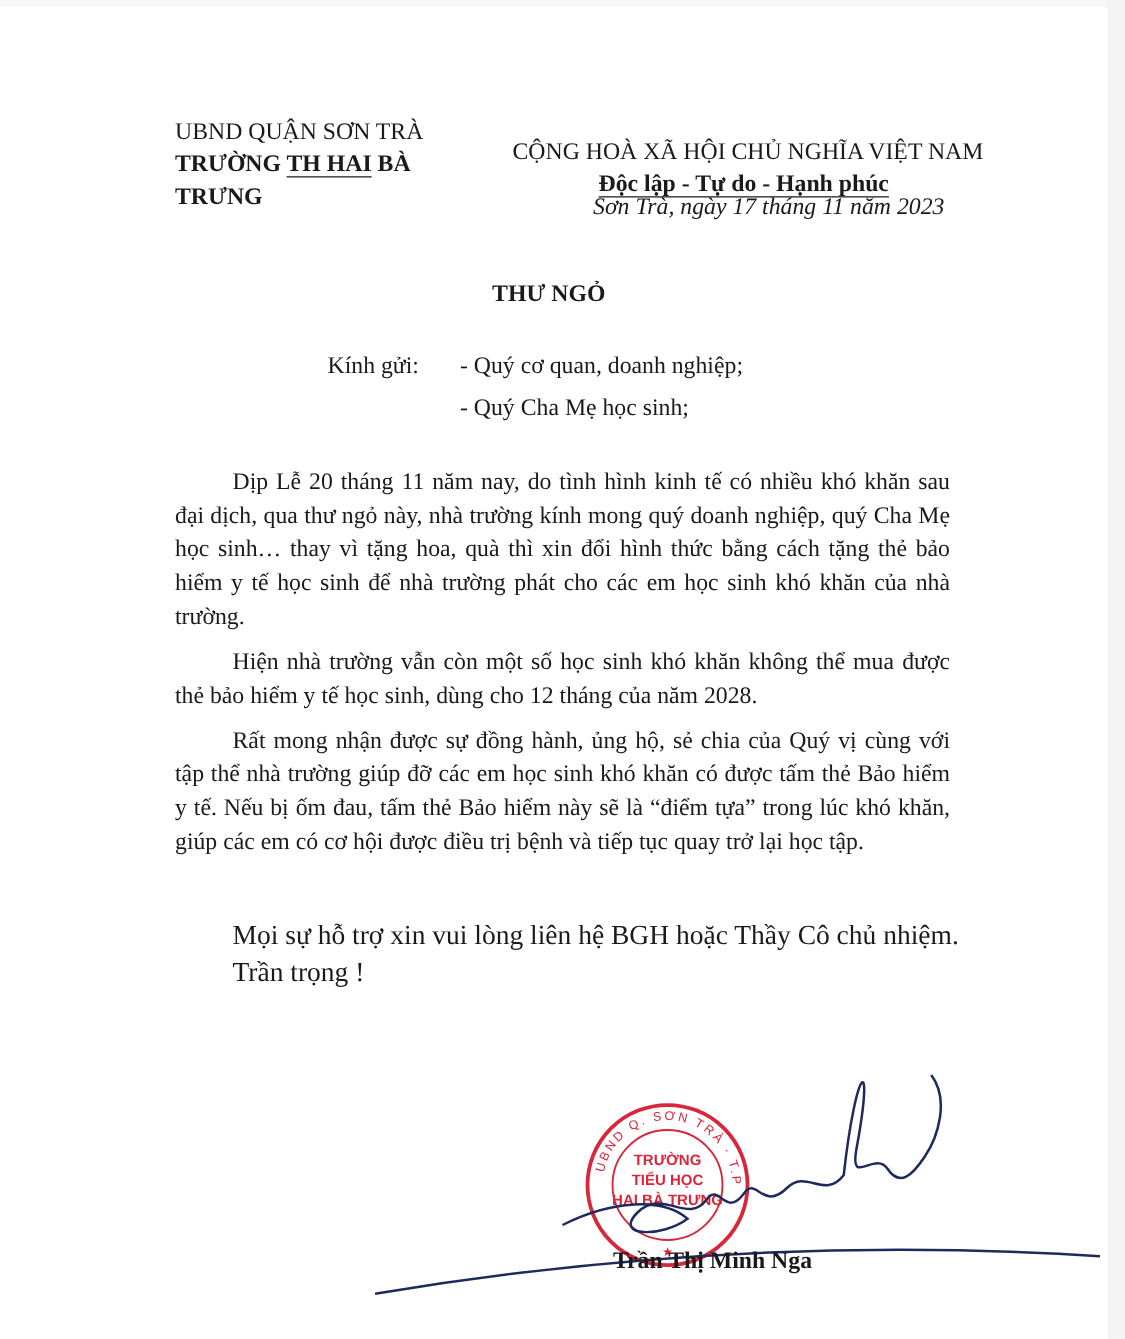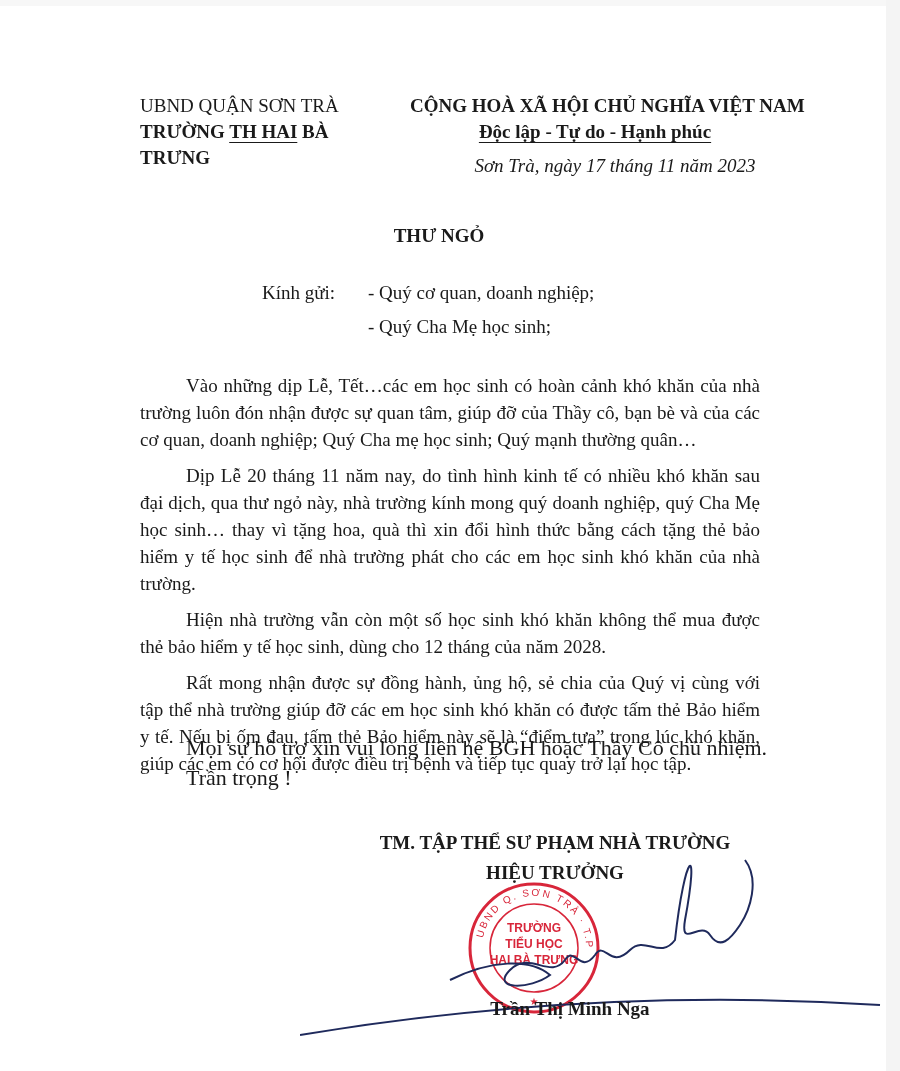--- a/index.html
+++ b/index.html
@@ -13,21 +13,21 @@
   .page { position: absolute; left: 0; top: 0; width: 900px; height: 1071px; }
   .right-strip { position: absolute; right: 0; top: 0; width: 14px; height: 1071px; background: #f4f4f4; }
   .top-strip { position: absolute; left: 0; top: 0; width: 900px; height: 6px; background: #f7f7f7; }
 
   .hdr-left { position: absolute; left: 140px; top: 93px; width: 260px; text-align: left; font-size: 19px; line-height: 26px; }
   .hdr-left .org1 { font-weight: normal; }
   .hdr-left .org2 { font-weight: bold; }
   .hdr-left .org2 .ul { text-decoration: underline; text-underline-offset: 4px; }
 
   .hdr-right { position: absolute; left: 410px; top: 93px; width: 370px; text-align: center; font-size: 19px; line-height: 26px; }
-  .hdr-right .nation { font-weight: bold; white-space: nowrap; }
+  .hdr-right .nation { font-weight: normal; white-space: nowrap; margin-top: 16px; }
   .hdr-right .motto { font-weight: bold; text-decoration: underline; text-underline-offset: 4px; text-align: right; }
   .date { position: absolute; left: 440px; top: 155px; width: 350px; text-align: center; font-style: italic; font-size: 19px; }
 
   .title { position: absolute; left: 0; top: 225px; width: 878px; text-align: center; font-weight: bold; font-size: 19px; }
 
   .recipients { position: absolute; left: 262px; top: 276px; font-size: 19px; line-height: 34px; }
   .recipients .lbl { position: absolute; left: 0; top: 0; width: 100px; }
   .recipients .list { position: absolute; left: 106px; top: 0; width: 400px; }
   .recipients .list div { white-space: nowrap; }
 
@@ -66,35 +66,30 @@
 
   <div class="recipients">
     <div class="lbl">Kính gửi:</div>
     <div class="list">
       <div>- Quý cơ quan, doanh nghiệp;</div>
       <div>- Quý Cha Mẹ học sinh;</div>
     </div>
   </div>
 
   <div class="body-text">
-    <p>Vào những dịp Lễ, Tết…các em học sinh có hoàn cảnh khó khăn của nhà trường luôn đón nhận được sự quan tâm, giúp đỡ của Thầy cô, bạn bè và của các cơ quan, doanh nghiệp; Quý Cha mẹ học sinh; Quý mạnh thường quân…</p>
     <p>Dịp Lễ 20 tháng 11 năm nay, do tình hình kinh tế có nhiều khó khăn sau đại dịch, qua thư ngỏ này, nhà trường kính mong quý doanh nghiệp, quý Cha Mẹ học sinh… thay vì tặng hoa, quà thì xin đổi hình thức bằng cách tặng thẻ bảo hiểm y tế học sinh để nhà trường phát cho các em học sinh khó khăn của nhà trường.</p>
     <p>Hiện nhà trường vẫn còn một số học sinh khó khăn không thể mua được thẻ bảo hiểm y tế học sinh, dùng cho 12 tháng của năm 2028.</p>
     <p>Rất mong nhận được sự đồng hành, ủng hộ, sẻ chia của Quý vị cùng với tập thể nhà trường giúp đỡ các em học sinh khó khăn có được tấm thẻ Bảo hiểm y tế. Nếu bị ốm đau, tấm thẻ Bảo hiểm này sẽ là “điểm tựa” trong lúc khó khăn, giúp các em có cơ hội được điều trị bệnh và tiếp tục quay trở lại học tập.</p>
   </div>
 
   <div class="closing">
     <div>Mọi sự hỗ trợ xin vui lòng liên hệ BGH hoặc Thầy Cô chủ nhiệm.</div>
     <div>Trần trọng !</div>
   </div>
 
-  <div class="sig-title">
-    <div>TM. TẬP THỂ SƯ PHẠM NHÀ TRƯỜNG</div>
-    <div>HIỆU TRƯỞNG</div>
-  </div>
 
   <div class="stamp">
     <svg width="140" height="136" viewBox="0 0 140 136">
       <circle cx="70" cy="68" r="64" fill="none" stroke="#d8263a" stroke-width="3"></circle>
       <circle cx="70" cy="68" r="44" fill="none" stroke="#d8263a" stroke-width="1.5"></circle>
       <path id="ringpath" d="M 18 68 A 52 52 0 1 1 122 68" fill="none"></path>
       <text font-family="Liberation Sans, sans-serif" font-size="10" fill="#d8263a" letter-spacing="2">
         <textPath href="#ringpath" startOffset="6%">UBND Q. SƠN TRÀ · T.P ĐÀ NẴNG</textPath>
       </text>
       <text x="70" y="125" text-anchor="middle" font-size="10" fill="#d8263a">★</text>

